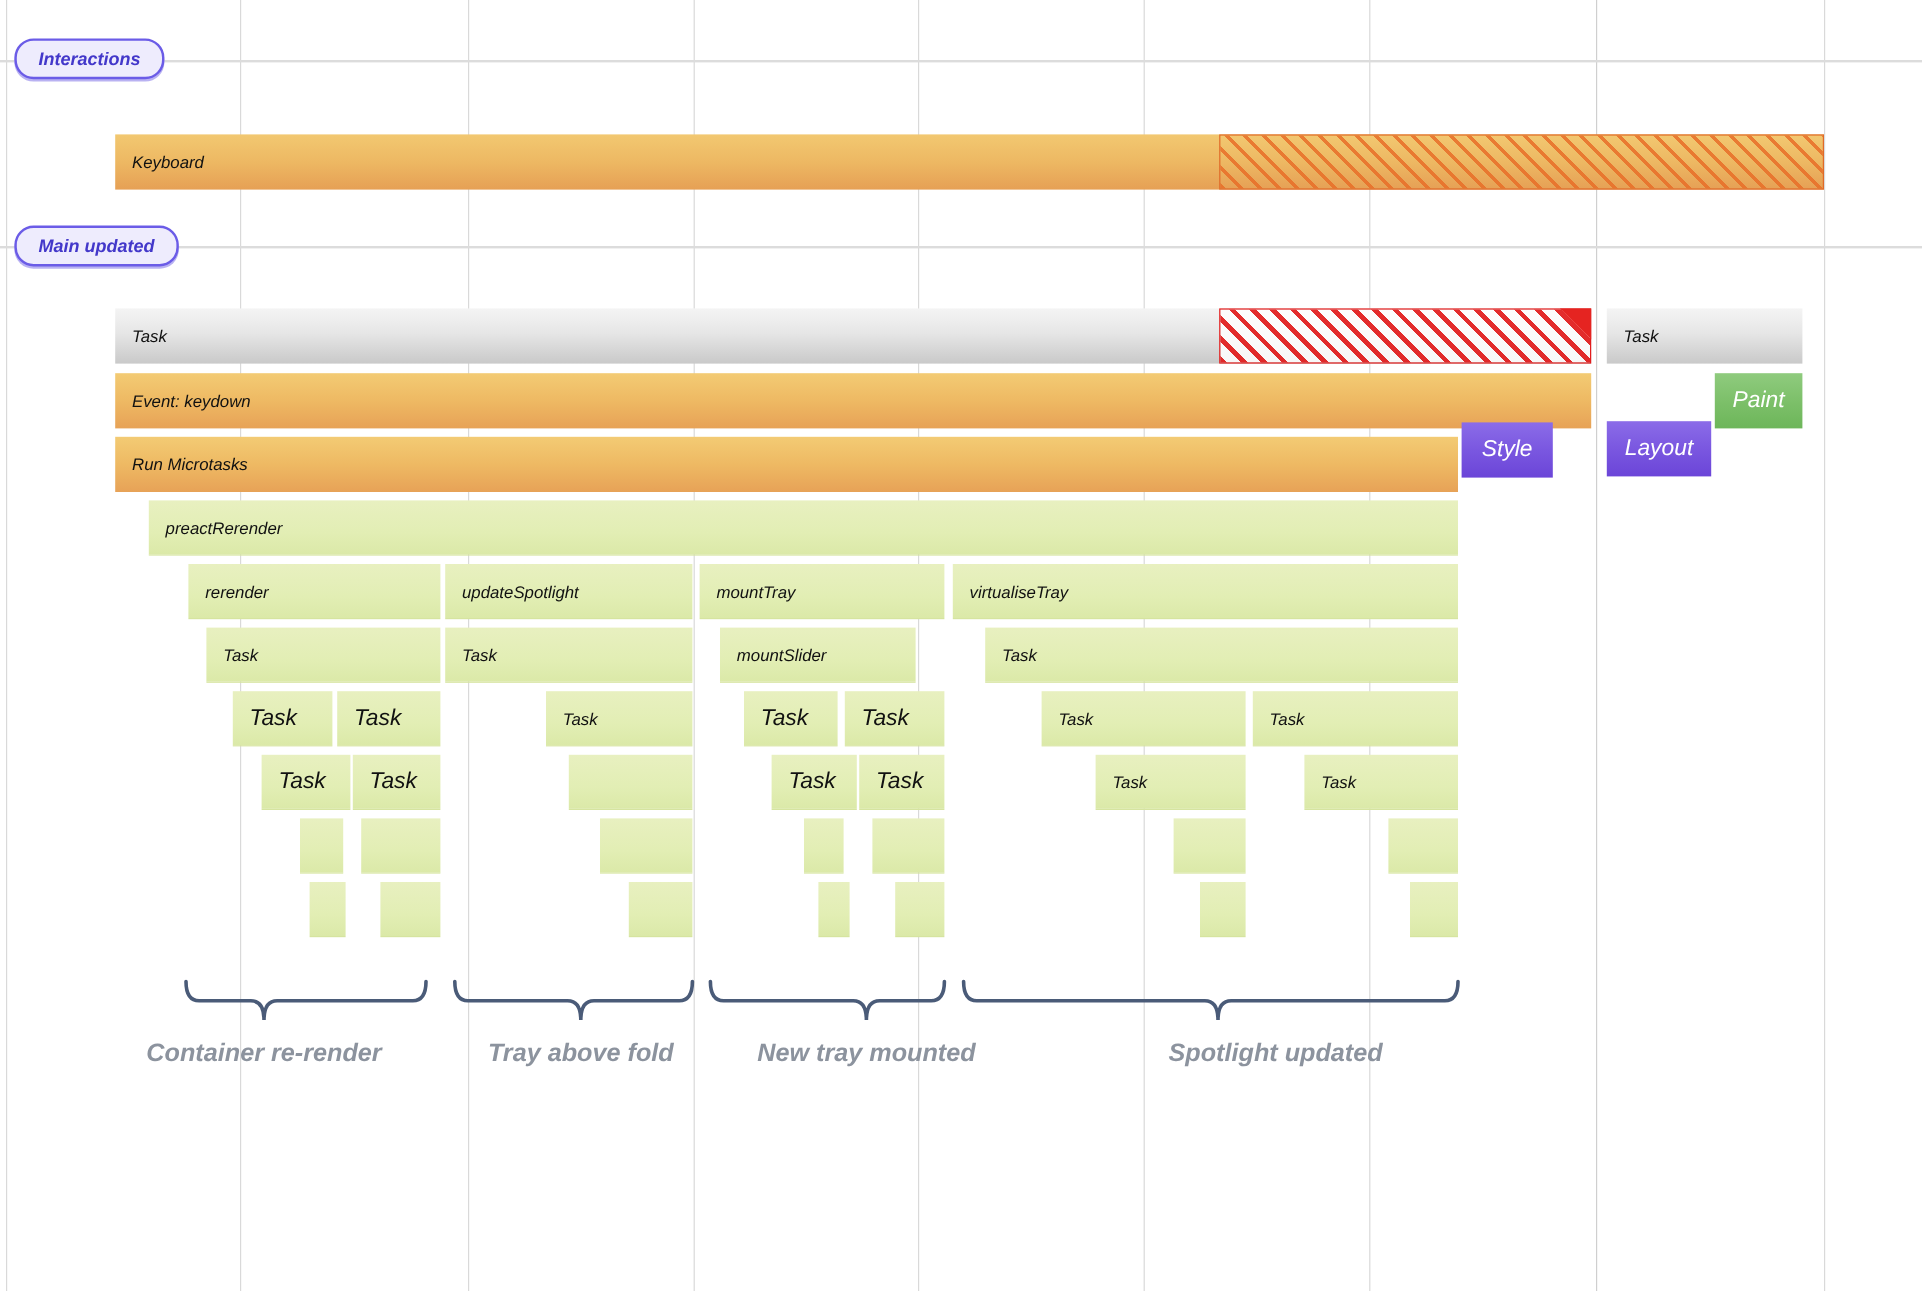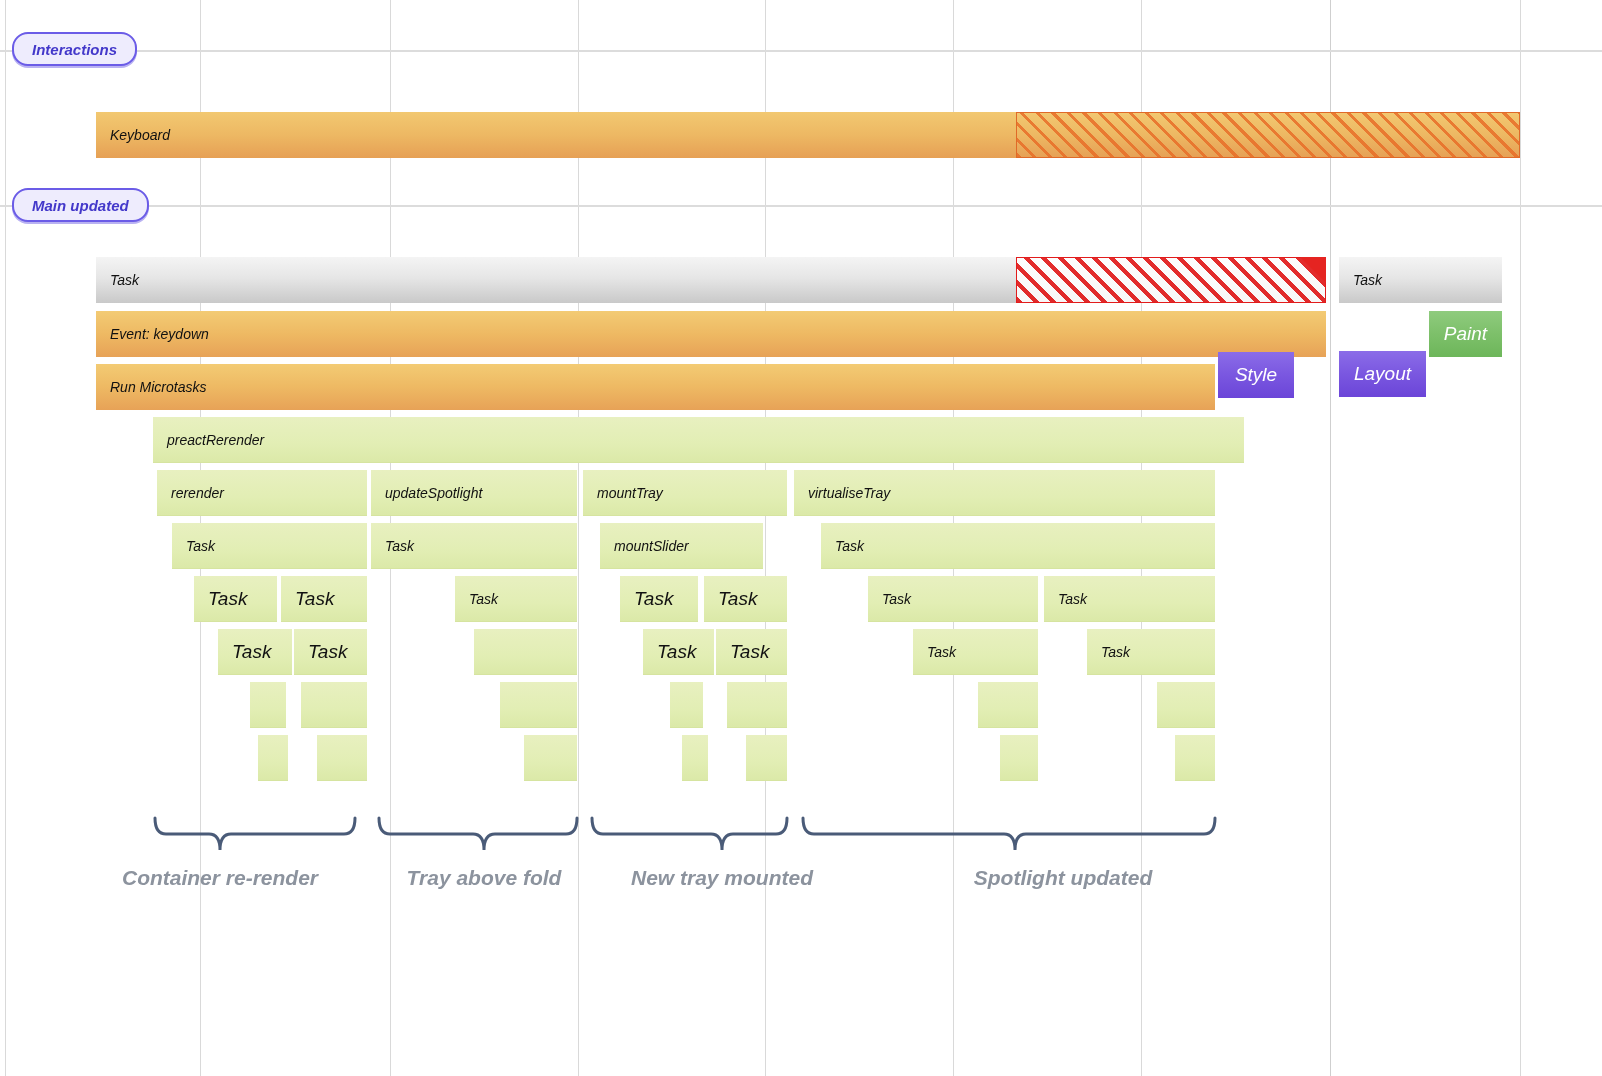--- a/index.html
+++ b/index.html
@@ -167,21 +167,21 @@
       </div>
       <div class="bar greenchip small" style="left: 1429px; top: 311px; width: 73px; height: 46px;">
         <span class="lbl">Paint</span>
       </div>
       <div class="bar orange2" style="left: 96px; top: 364px; width: 1119px; height: 46px;">
         <span class="lbl">Run Microtasks</span>
       </div>
       <div class="bar purple small" style="left: 1218px; top: 352px; width: 76px; height: 46px;">
         <span class="lbl">Style</span>
       </div>
-      <div class="bar green" style="left: 124px; top: 417px; width: 1091px; height: 46px; margin-left: 29px;">
+      <div class="bar green" style="left: 124px; top: 417px; width: 1091px; height: 46px;">
         <span class="lbl">preactRerender</span>
       </div>
       <div class="bar green" style="left: 157px; top: 470px; width: 210px; height: 46px;">
         <span class="lbl">rerender</span>
       </div>
       <div class="bar green" style="left: 371px; top: 470px; width: 206px; height: 46px;">
         <span class="lbl">updateSpotlight</span>
       </div>
       <div class="bar green" style="left: 583px; top: 470px; width: 204px; height: 46px;">
         <span class="lbl">mountTray</span>

